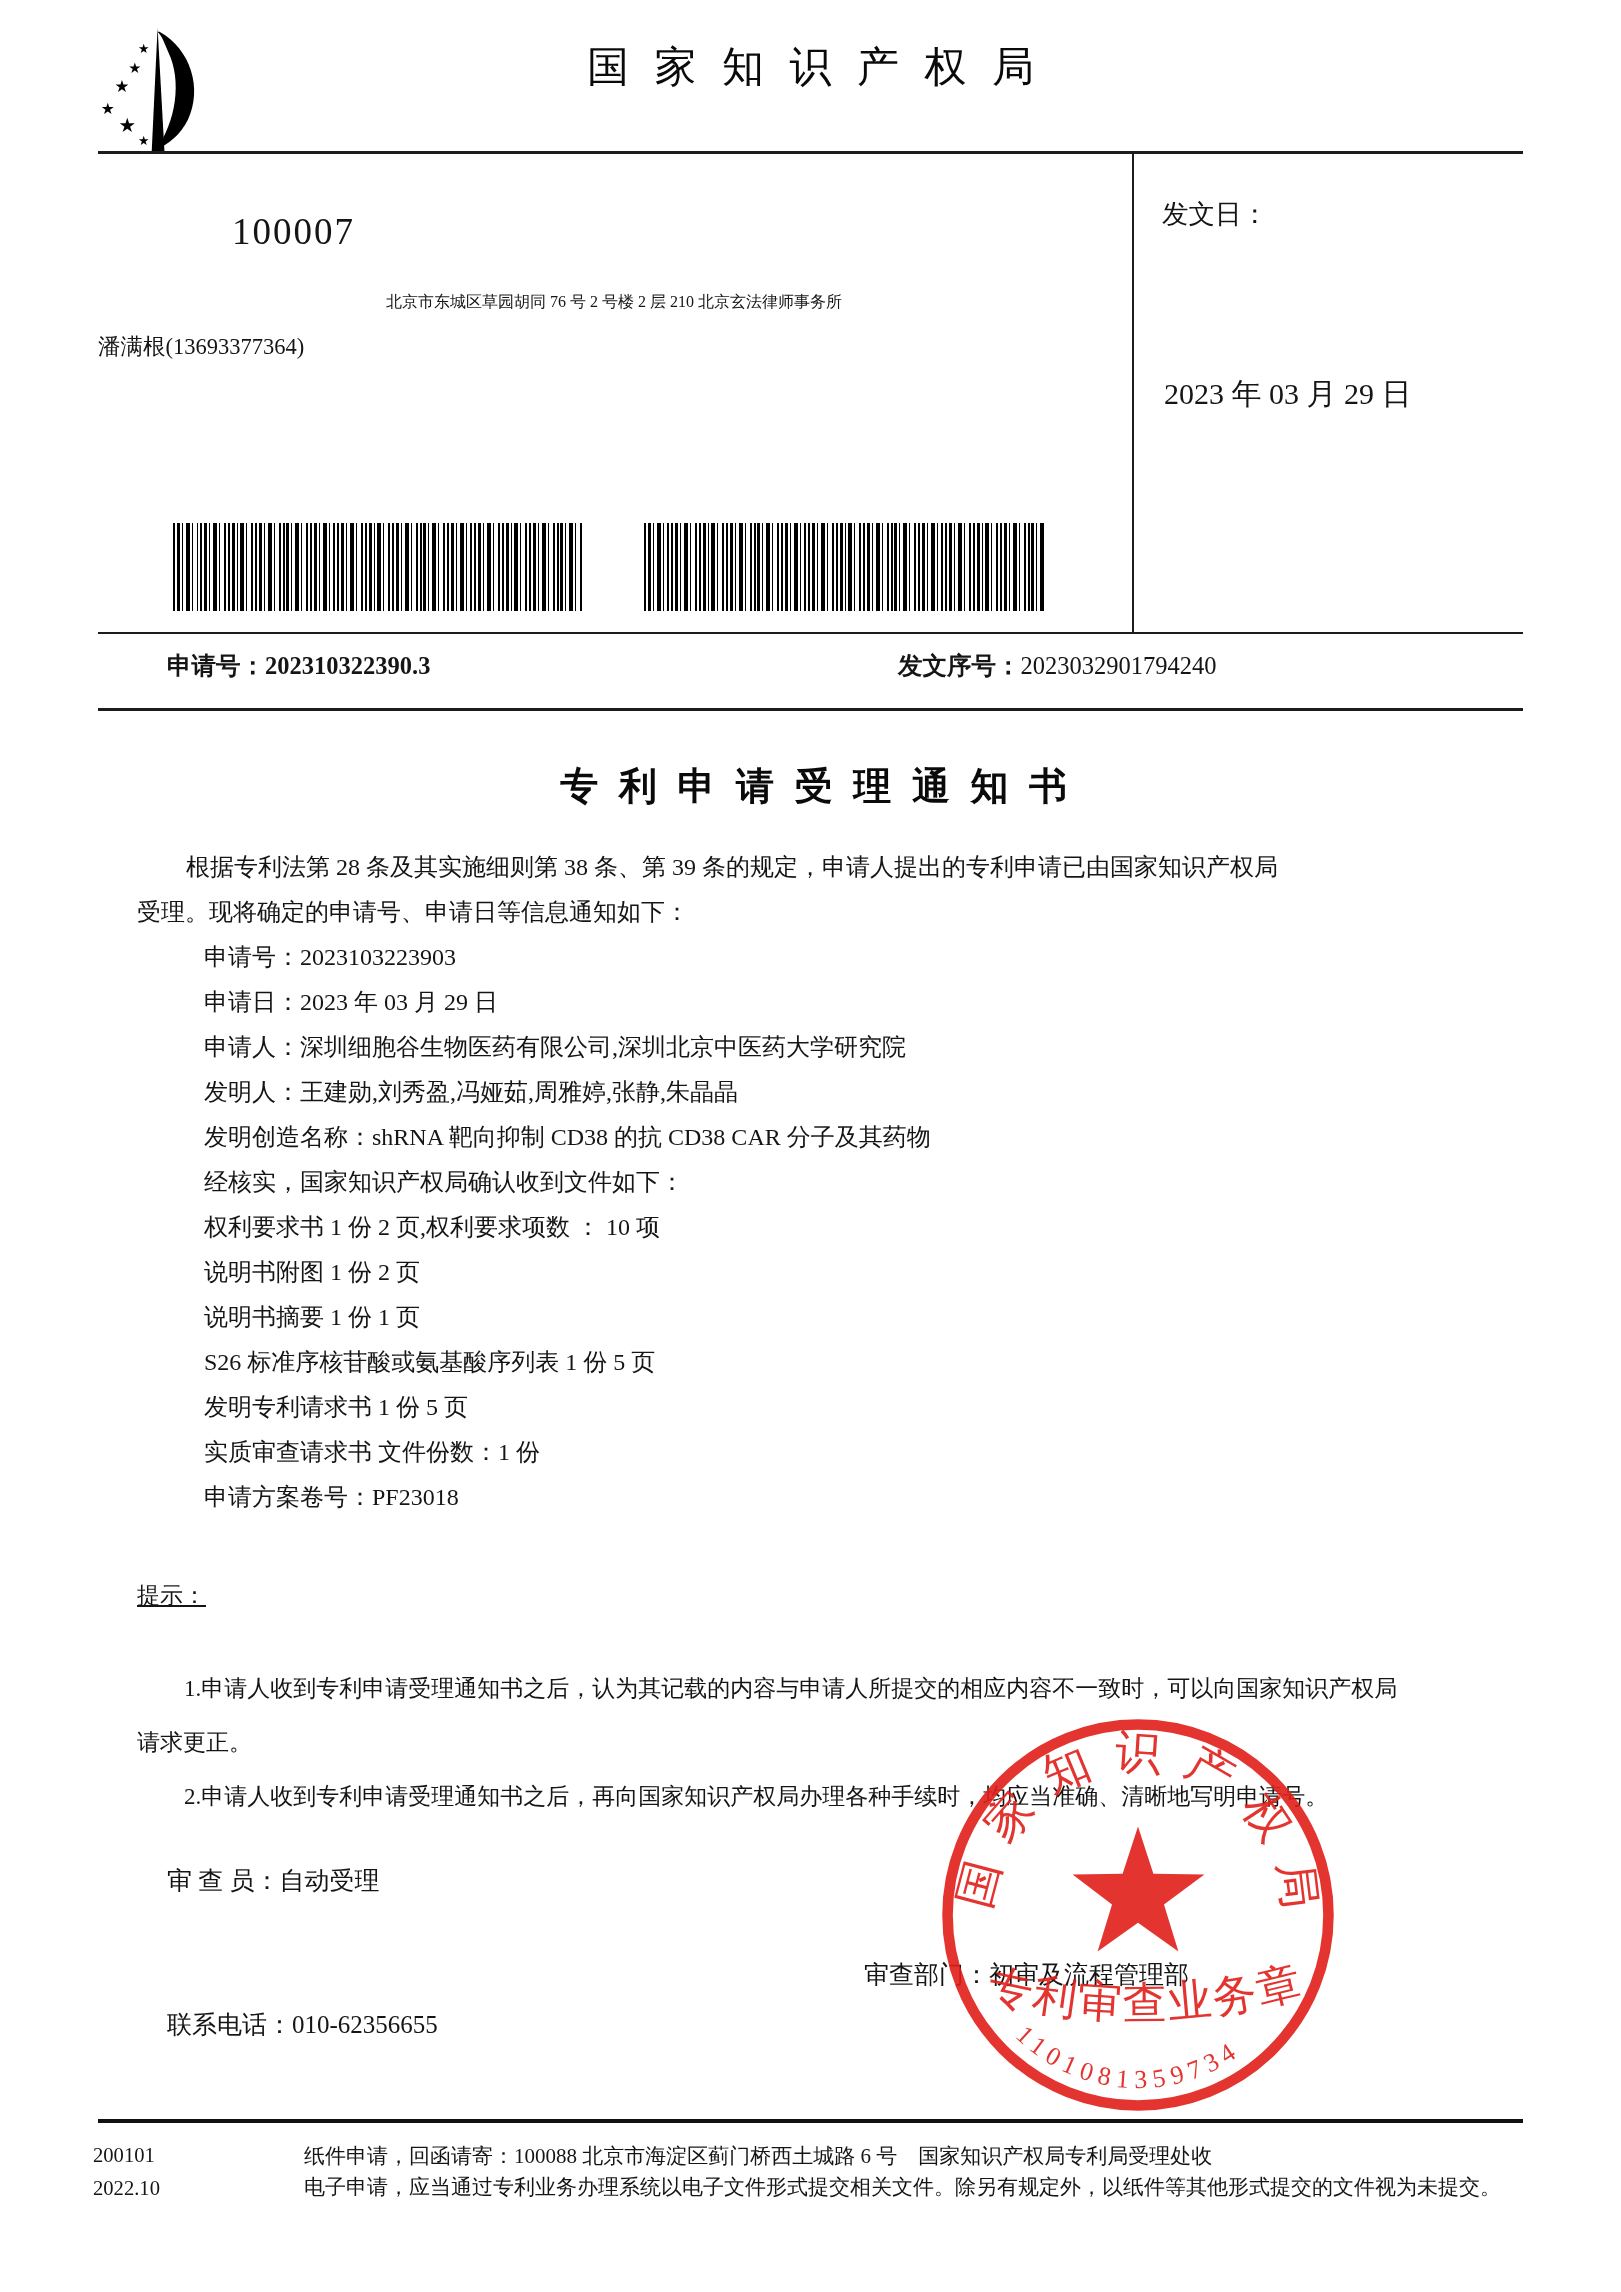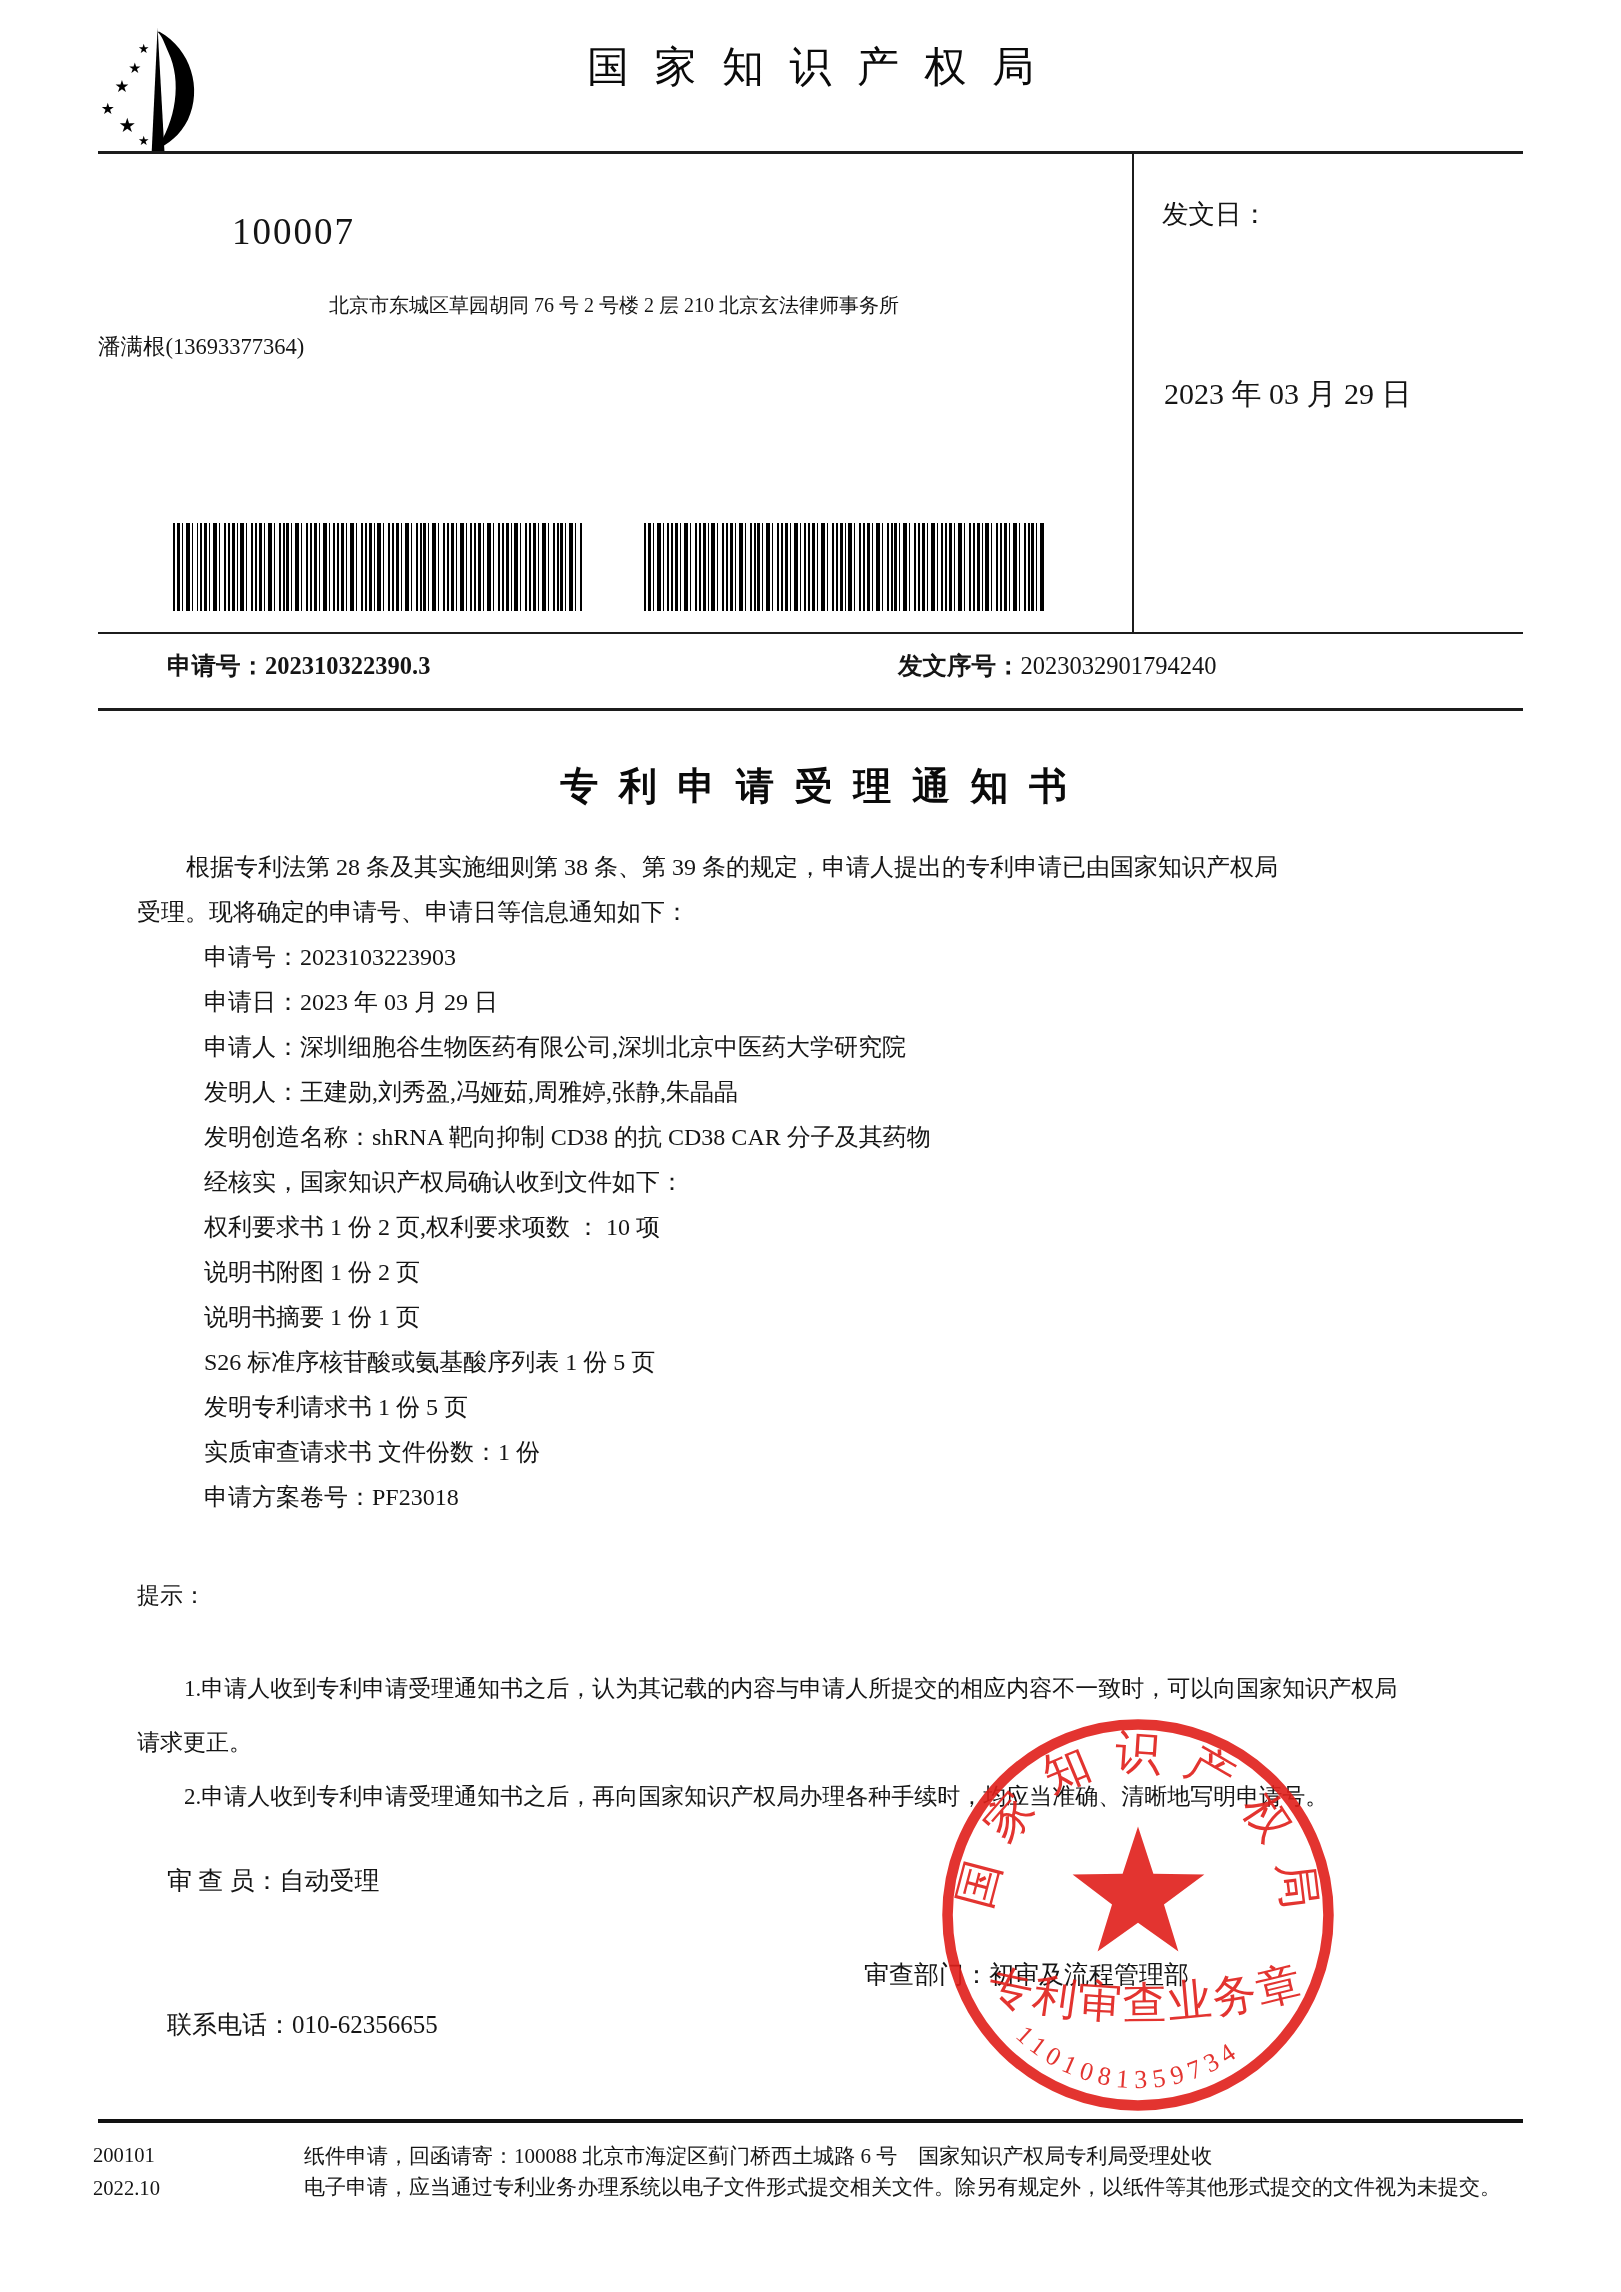--- a/index.html
+++ b/index.html
@@ -21,21 +21,21 @@
 
   .logo{position:absolute;left:93px;top:21.6px;width:137px;height:137px;}
   .header-title{
     position:absolute;top:39px;left:0;right:0;text-align:center;
     font-size:42px;letter-spacing:25.5px;padding-left:25.5px;color:#0a0a0a;
   }
   .dispatch-label{position:absolute;left:1162px;top:196px;font-size:26.5px;}
   .dispatch-date{position:absolute;left:1164px;top:374px;font-size:30px;white-space:nowrap;}
 
   .postal{position:absolute;left:232px;top:210px;font-size:37px;letter-spacing:2px;}
-  .addr1{position:absolute;left:98px;top:292px;width:1032px;text-align:center;font-size:20px;white-space:nowrap;}
+  .addr1{position:absolute;left:98px;top:292px;width:1032px;text-align:center;font-size:16px;white-space:nowrap;}
   .addr2{position:absolute;left:98px;top:331px;width:784px;font-size:22.5px;}
 
   .barcode{
     position:absolute;top:523px;height:88px;
     background:repeating-linear-gradient(90deg,
       #000 0 2px,#fff 2px 3.9px,#000 3.9px 6.9px,#fff 6.9px 8.8px,#000 8.8px 9.8px,
       #fff 9.8px 12.7px,#000 12.7px 16.7px,#fff 16.7px 18.6px,#000 18.6px 19.6px,
       #fff 19.6px 23.5px,#000 23.5px 25.5px,#fff 25.5px 27.4px);
   }
   .barcode-left{left:173px;width:410px;}
@@ -50,21 +50,21 @@
   .doc-title{
     position:absolute;top:761px;left:0;right:0;text-align:center;
     font-size:38px;font-weight:bold;letter-spacing:20.6px;padding-left:27px;color:#0a0a0a;
   }
 
   .body{position:absolute;left:137px;top:845px;width:1367px;font-size:24px;}
   .body .line{height:45px;line-height:45px;white-space:nowrap;}
   .body .indent{padding-left:49px;}
   .body .detail{padding-left:67px;}
 
-  .tips-label{position:absolute;left:137px;top:1580px;font-size:23px;}
+  .tips-label{position:absolute;left:137px;top:1580px;font-size:23px;text-decoration:underline;}
   .notes{position:absolute;left:137px;top:1662px;width:1372px;font-size:23px;z-index:1;}
   .notes .nline{height:54px;line-height:54px;white-space:nowrap;}
   .notes .indent{padding-left:47px;}
 
   .sig{position:absolute;font-size:25px;z-index:1;white-space:nowrap;}
   .sig .lbl{font-weight:normal;}
   .sig-examiner{left:167px;top:1864px;}
   .sig-dept{left:864px;top:1958px;}
   .sig-phone{left:167px;top:2008px;}
 

